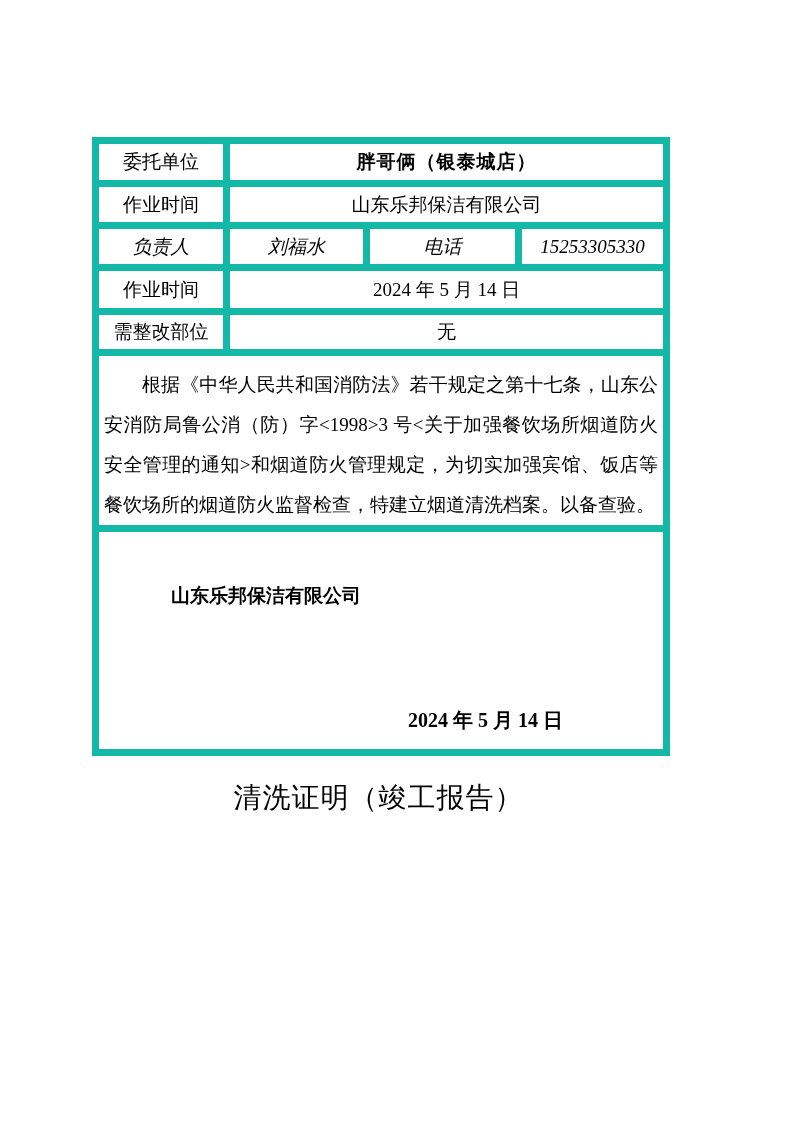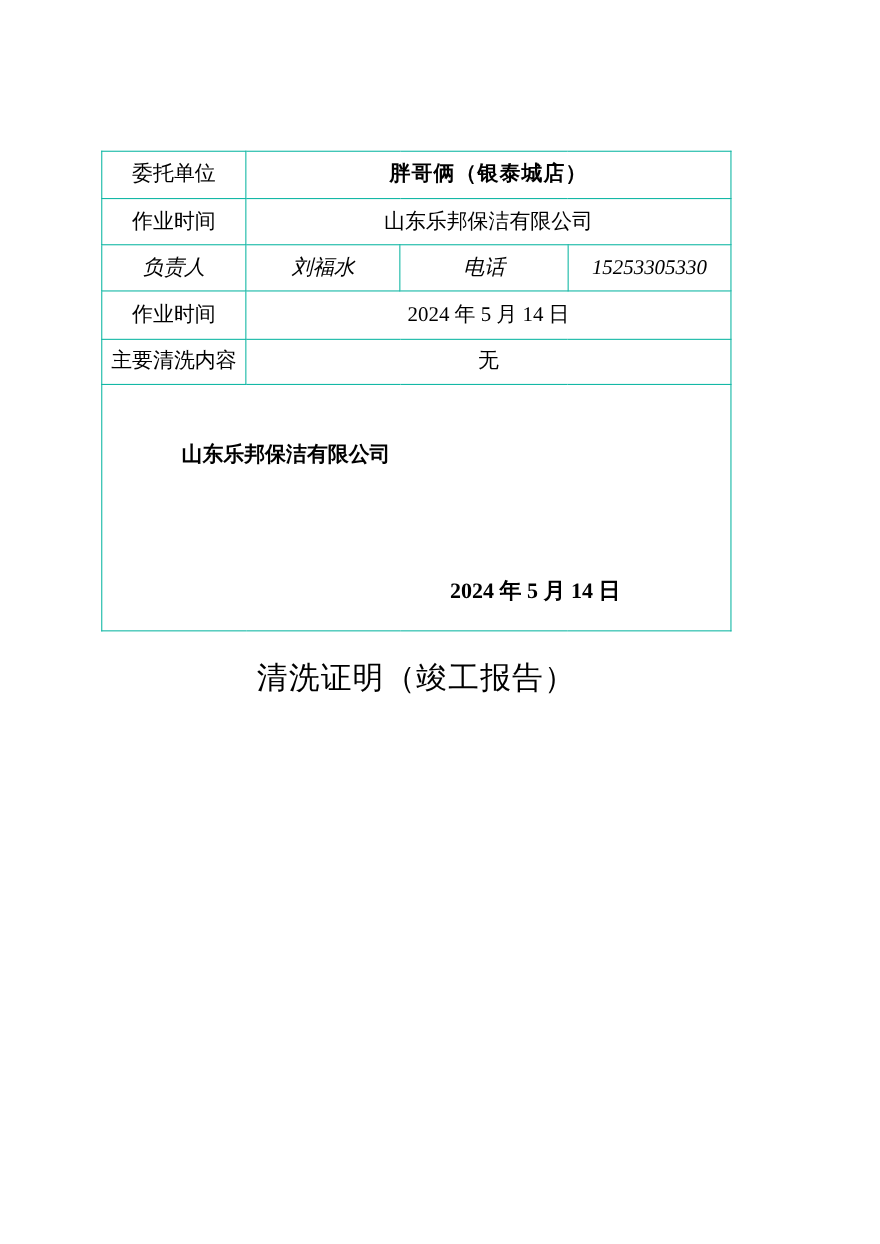--- a/index.html
+++ b/index.html
@@ -14,21 +14,21 @@
     position: absolute;
     left: 92px; top: 137px;
     width: 573px;
   }
   table.form-table {
     border-collapse: collapse;
     table-layout: fixed;
     width: 573px;
   }
   td {
-    border: 1px solid #14b8a6;
+    border: 7px solid #14b8a6;
     text-align: center;
     vertical-align: middle;
     font-size: 19px;
     line-height: 1.25;
     overflow: hidden;
     white-space: nowrap;
   }
   .row-client   td { height: 43px; }
   .row-address  td { height: 42px; }
   .row-cleaner  td { height: 42px; }
@@ -117,24 +117,29 @@
     </tr>
 
     <tr class="row-workdate">
       <td>作业时间</td>
       <td colspan="3">2024 年 5 月 14 日</td>
     </tr>
 
 
 
     <tr class="row-rectify">
-      <td>主要清洗内容</td>
+      <td>需整改部位</td>
       <td colspan="3">无</td>
     </tr>
 
+    <tr>
+      <td class="statement-cell" colspan="4">
+        <p class="statement-text">根据《中华人民共和国消防法》若干规定之第十七条，山东公安消防局鲁公消（防）字&lt;1998&gt;3 号&lt;关于加强餐饮场所烟道防火安全管理的通知&gt;和烟道防火管理规定，为切实加强宾馆、饭店等餐饮场所的烟道防火监督检查，特建立烟道清洗档案。以备查验。</p>
+      </td>
+    </tr>
 
     <tr>
       <td class="signature-cell" colspan="4">
         <div class="signature-company">山东乐邦保洁有限公司</div>
         <div class="signature-date">2024 年 5 月 14 日</div>
       </td>
     </tr>
   </tbody>
     </table>
 

